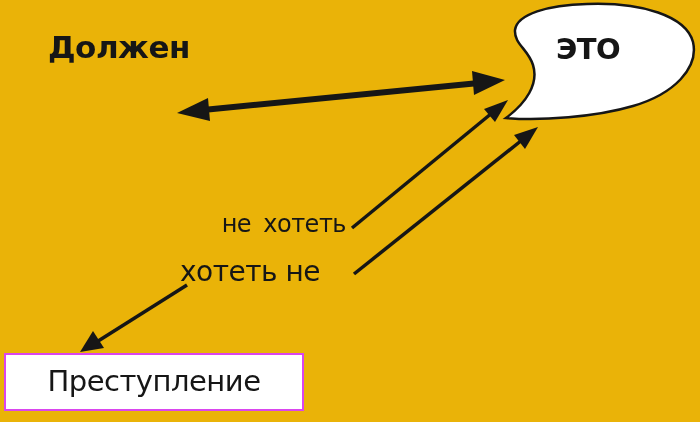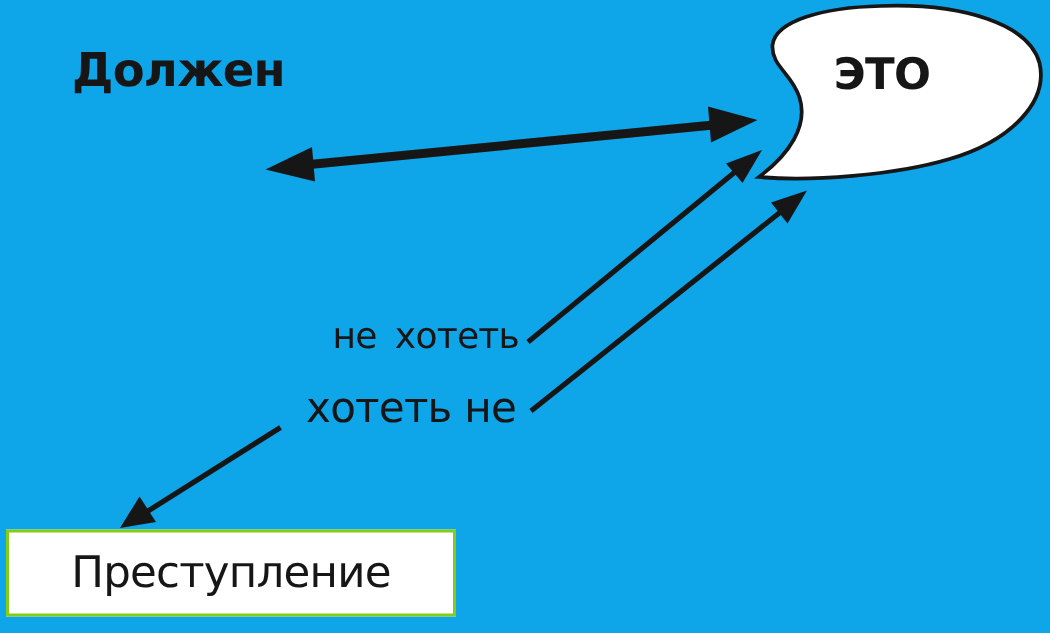--- a/index.html
+++ b/index.html
@@ -4,21 +4,21 @@
 <style>
   html, body {
     margin: 0;
     padding: 0;
     background: #ffffff;
   }
   .canvas {
     position: relative;
     width: 700px;
     height: 422px;
-    background: #0ea5e9;
+    background: #eab308;
     overflow: hidden;
     font-family: "DejaVu Sans", "Liberation Sans", sans-serif;
     color: #161616;
   }
   .layer-svg {
     position: absolute;
     left: 0;
     top: 0;
     width: 700px;
     height: 422px;
@@ -53,30 +53,30 @@
     top: 211px;
     width: 166px;
     text-align: right;
     font-size: 24px;
     word-spacing: 5px;
   }
   .label-want-not {
     left: 180px;
     top: 257px;
     width: 164px;
-    text-align: right;
+    text-align: left;
     font-size: 28px;
   }
   .crime-box {
     position: absolute;
     left: 4px;
     top: 353px;
     width: 296px;
     height: 54px;
-    border: 2px solid #84cc16;
+    border: 2px solid #d946ef;
     background: #ffffff;
     display: flex;
     align-items: center;
     justify-content: center;
   }
   .crime-box .label-crime {
     position: static;
     font-size: 29px;
   }
 </style>

